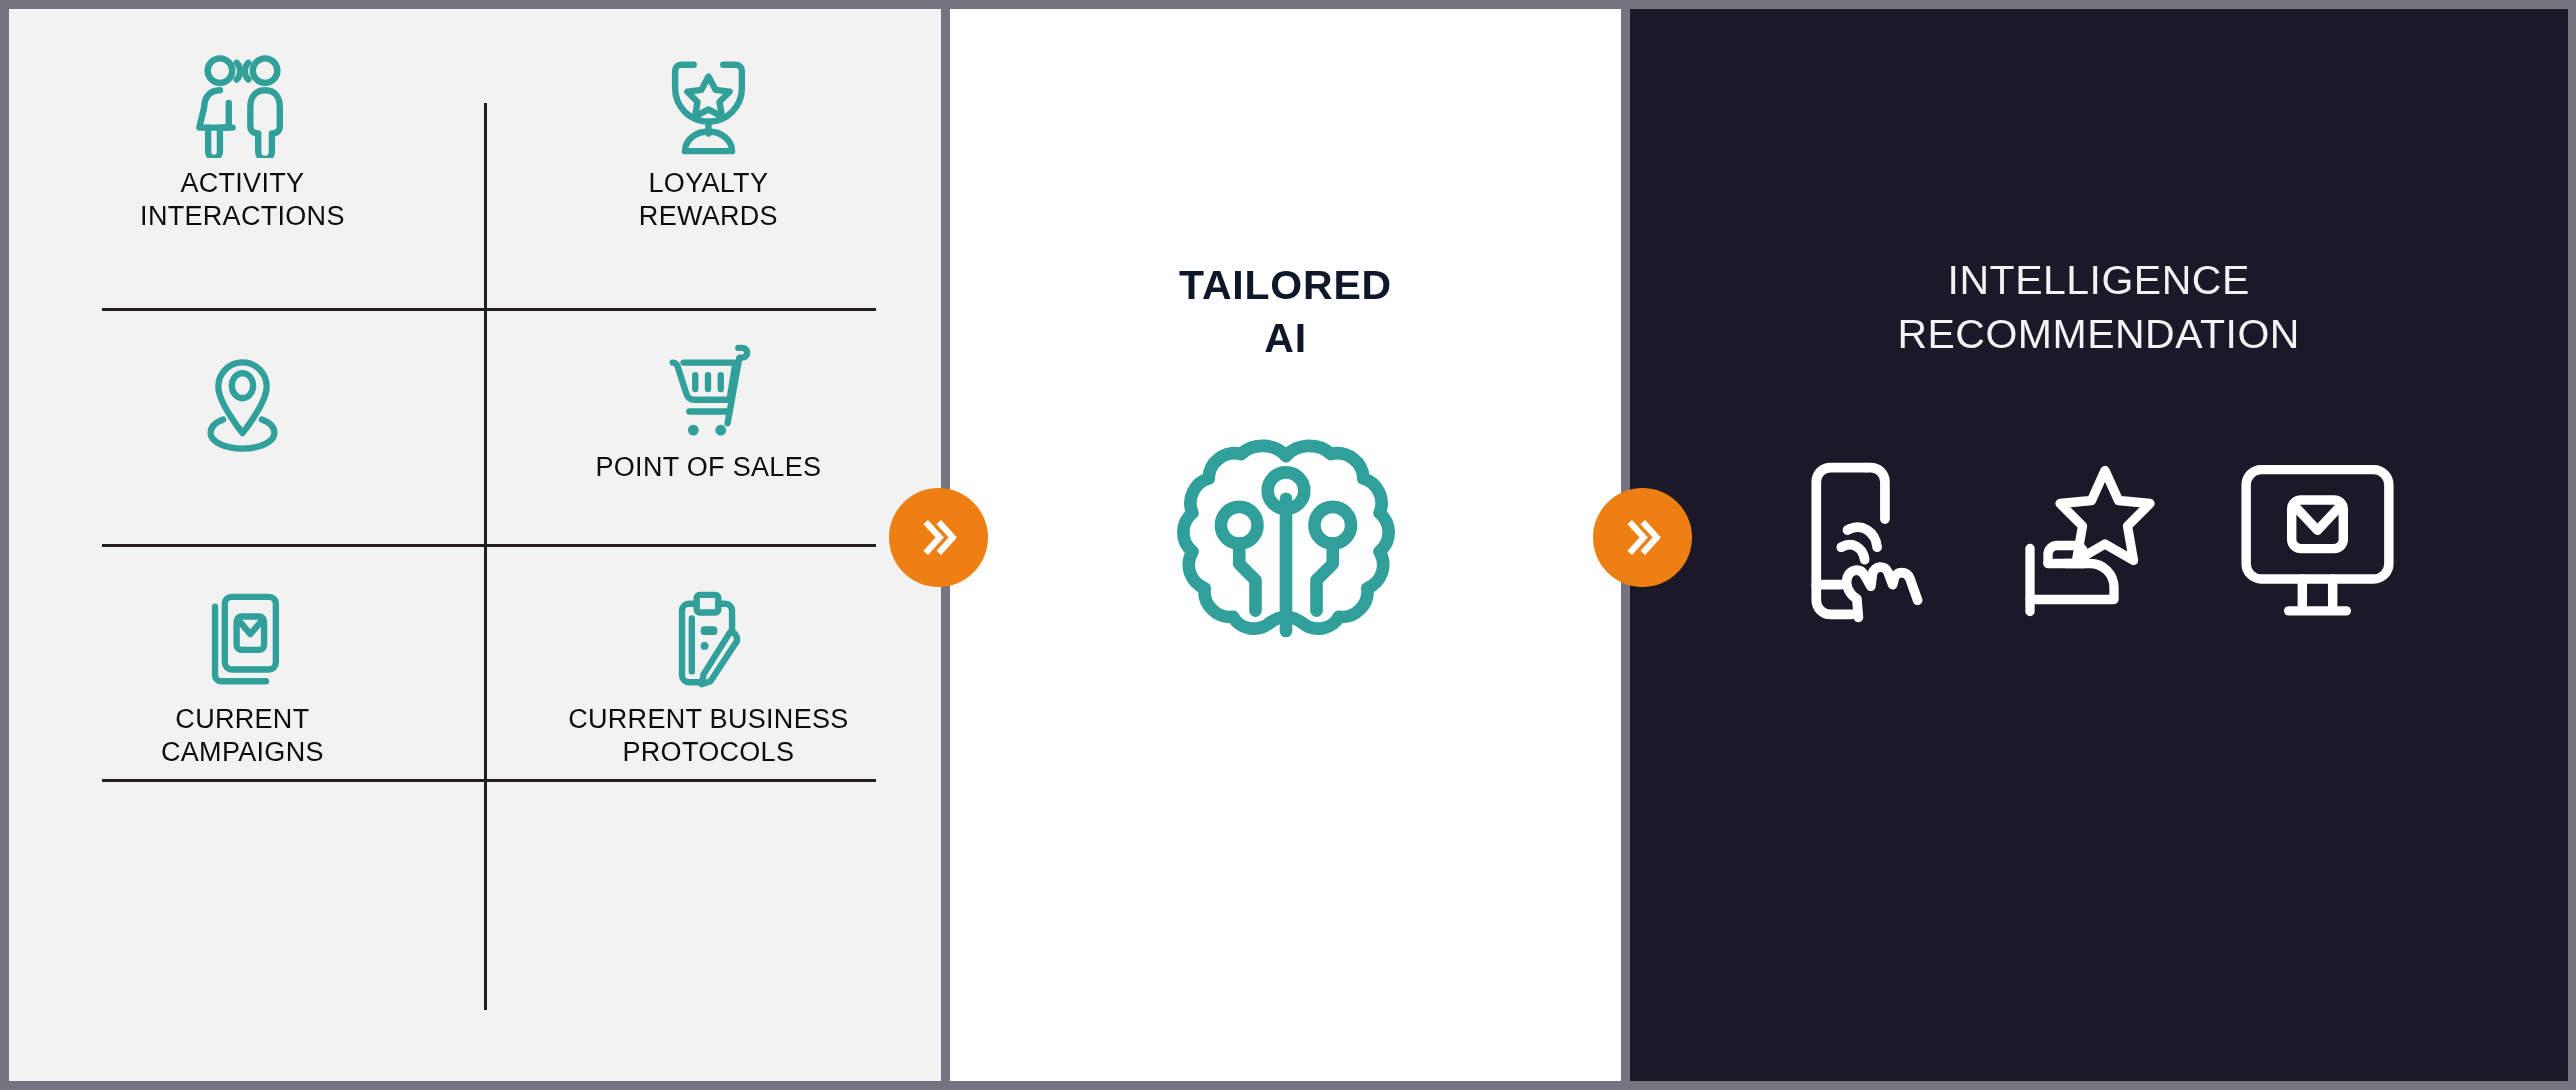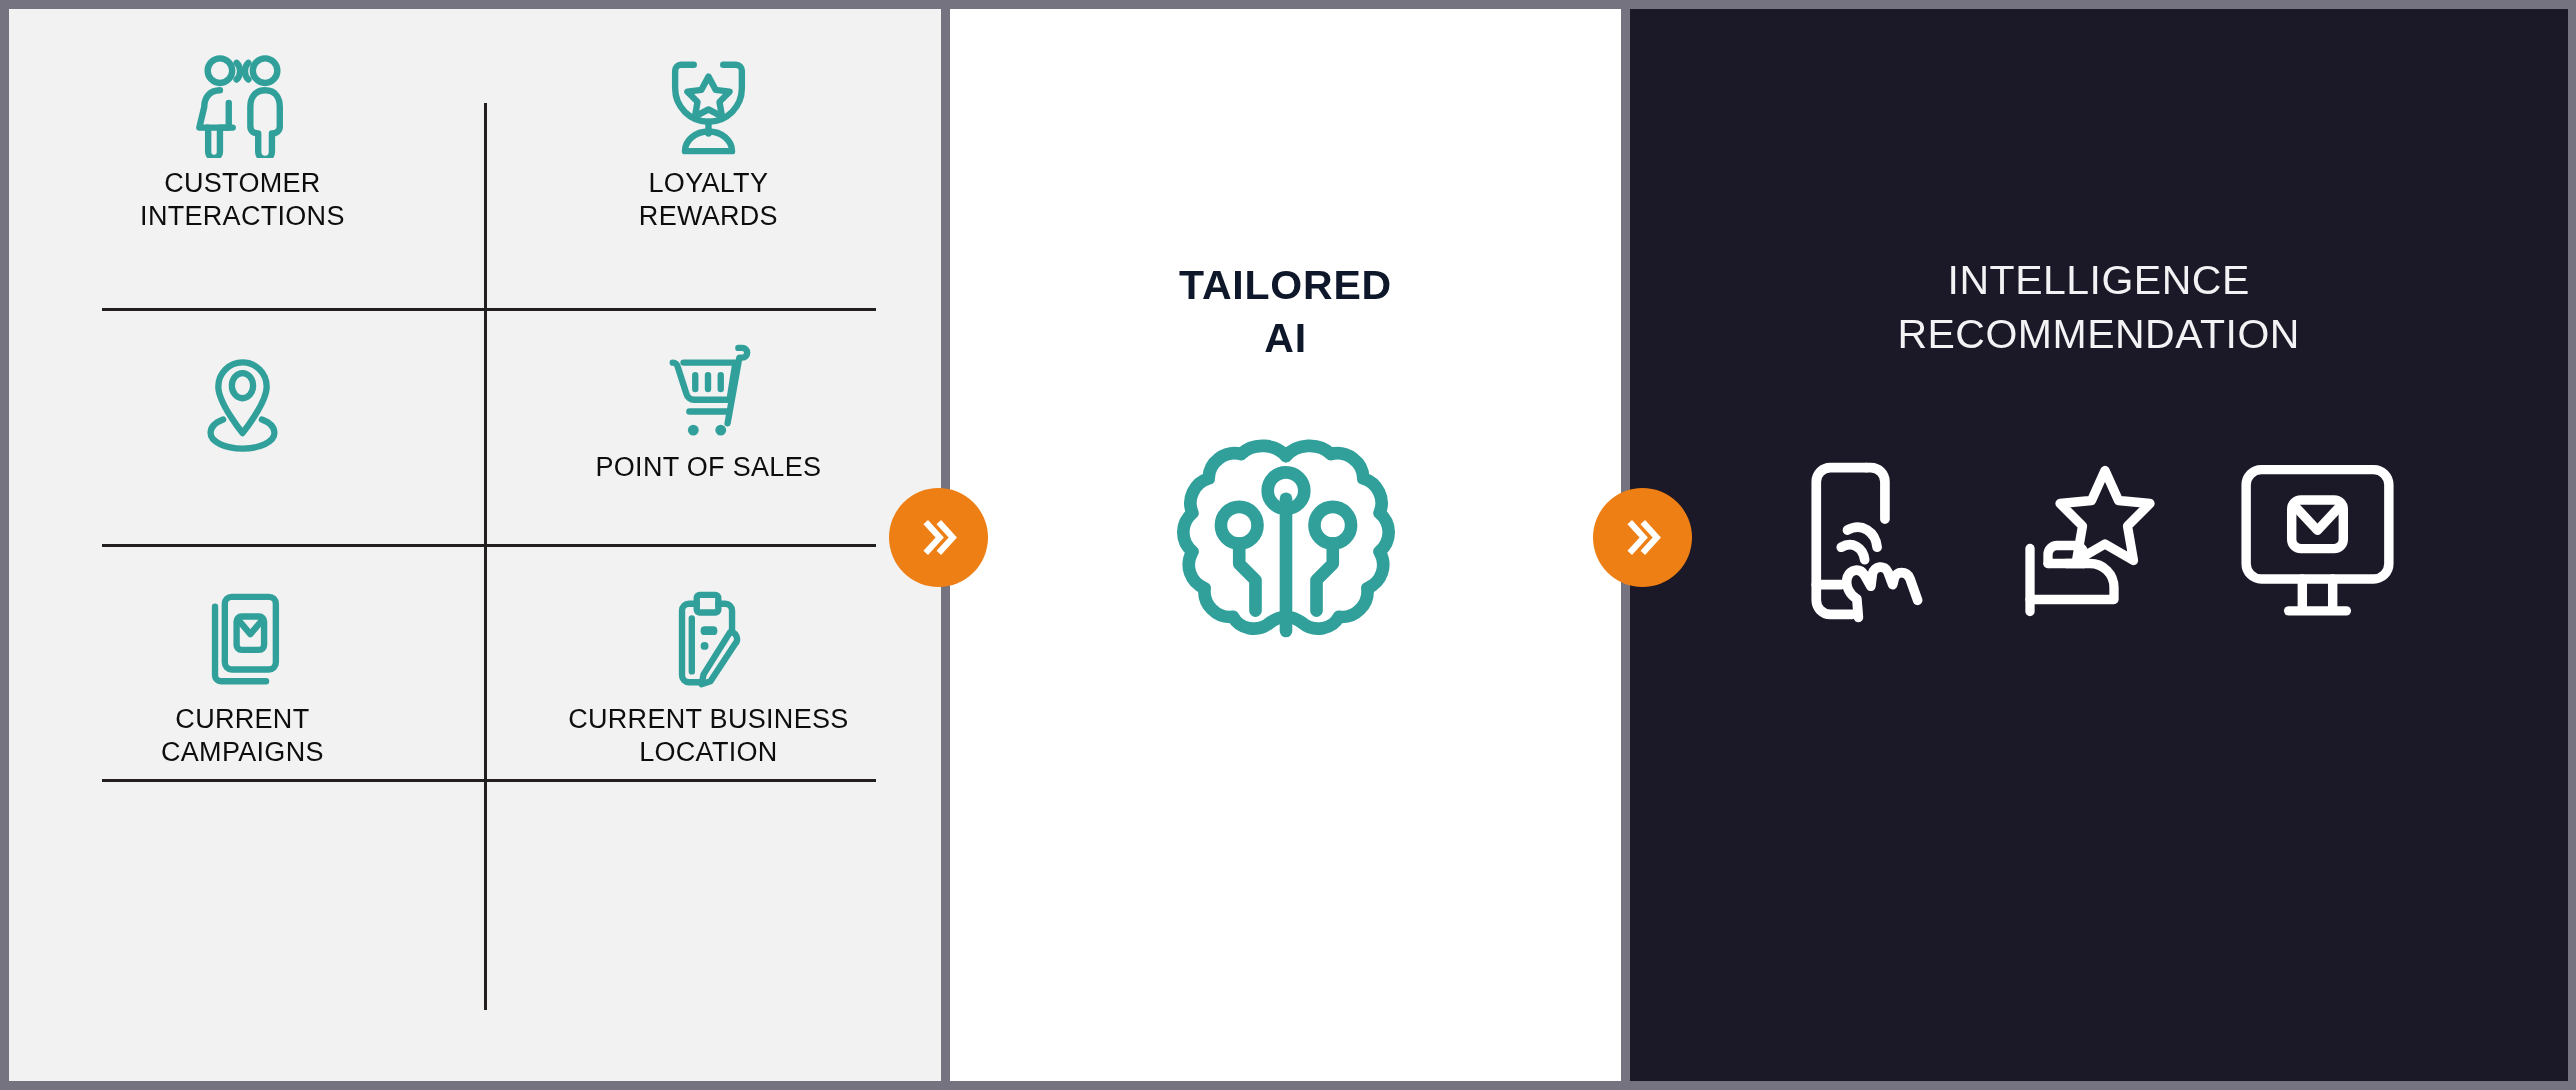--- a/index.html
+++ b/index.html
@@ -154,21 +154,21 @@
           <svg width="99" height="104" viewBox="0 0 100 106" fill="none" stroke="#31a09b" stroke-width="6.5" stroke-linecap="round" stroke-linejoin="round">
             <circle cx="27" cy="17" r="12.5"></circle>
             <circle cx="73" cy="17" r="12.5"></circle>
             <path d="M44 9 a12 12 0 0 1 0 17"></path>
             <path d="M56 9 a12 12 0 0 0 0 17"></path>
             <path d="M27 37 c-11 0 -16 8 -16 17 l-5 21 h9 v25 a6 6 0 0 0 12 0 v-25 h9 v-25"></path>
             <path d="M14 75 h26"></path>
             <path d="M73 37 c-11 0 -15 8 -15 17 v20 c0 5 4 7 8 7 v19 a7 7 0 0 0 14 0 v-19 c4 0 8 -2 8 -7 v-20 c0 -9 -4 -17 -15 -17z"></path>
           </svg>
         </div>
-        <div class="lbl">CUSTOMER
+        <div class="lbl">ACTIVITY
 INTERACTIONS</div>
       </div>
 
       <div class="cell">
         <div class="ico">
           <svg width="91" height="104" viewBox="0 0 92 106" fill="none" stroke="#31a09b" stroke-width="6.5" stroke-linecap="round" stroke-linejoin="round">
             <path d="M31 11 H18 a6 6 0 0 0 -6 6 v18 a34 34 0 0 0 68 0 v-18 a6 6 0 0 0 -6 -6 H61"></path>
             <path d="M46 23 l7.2 13.5 14.3 1.9 -10.3 10.4 2.6 15 -13.8 -7.3 -13.8 7.3 2.6 -15 -10.3 -10.4 14.3 -1.9z"></path>
             <path d="M46 69 v12"></path>
             <path d="M22 99 a24 20 0 0 1 48 0z"></path>
@@ -222,21 +222,21 @@
             <path d="M34 15 H26 a7 7 0 0 0 -7 7 v66 a7 7 0 0 0 7 7 h10"></path>
             <path d="M56 15 h7 a7 7 0 0 1 7 7 v22"></path>
             <rect x="34" y="6" width="22" height="18" rx="3"></rect>
             <path d="M29 30 v54"></path>
             <rect x="38" y="38" width="17" height="9" rx="4" fill="#31a09b" stroke="none"></rect>
             <circle cx="42" cy="58" r="4" fill="#31a09b" stroke="none"></circle>
             <path d="M68 44 a7 7 0 0 1 5 12 L48 94 l-9 3 2 -10z"></path>
           </svg>
         </div>
         <div class="lbl">CURRENT BUSINESS
-LOCATION</div>
+PROTOCOLS</div>
       </div>
 
     </div>
 
     <div class="vline"></div>
     <div class="hline h1"></div>
     <div class="hline h2"></div>
     <div class="hline h3"></div>
   </div>
 

